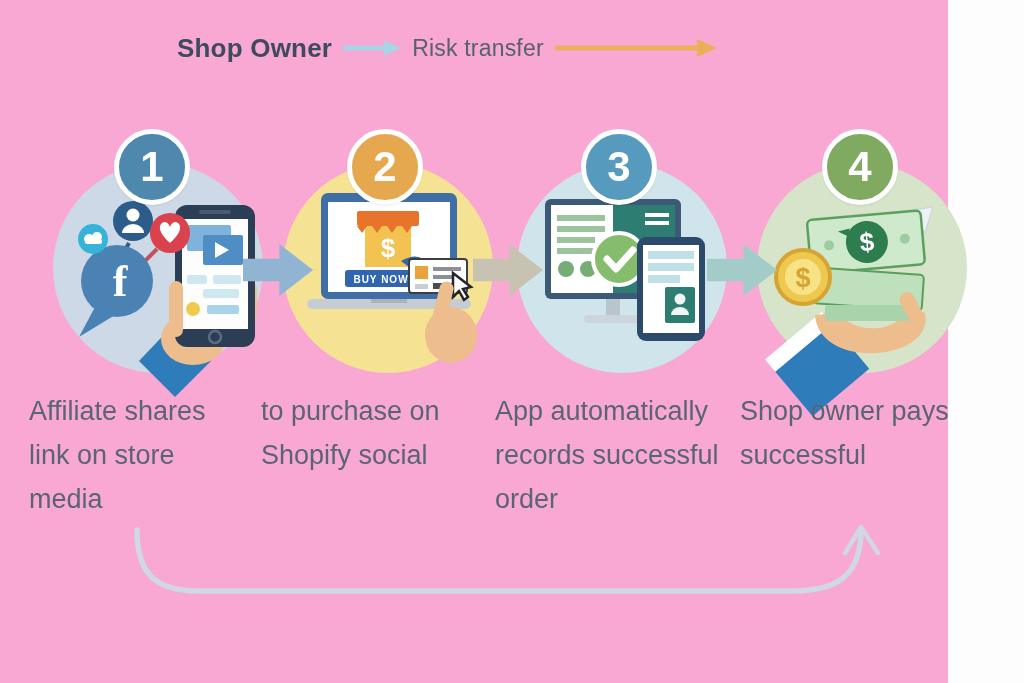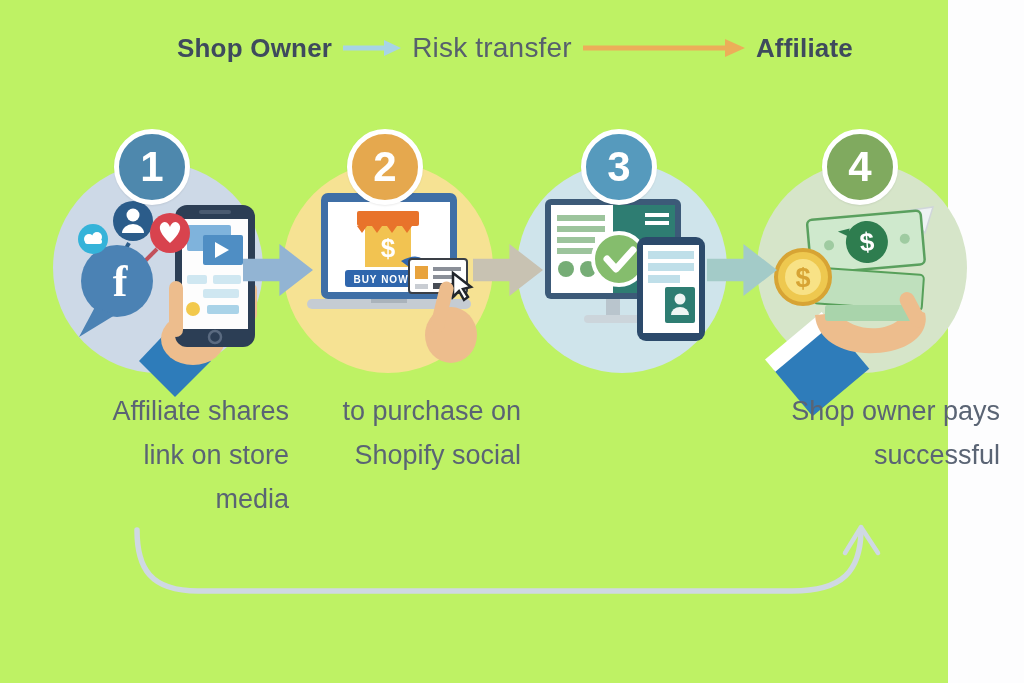--- a/index.html
+++ b/index.html
@@ -1,44 +1,44 @@
 <!DOCTYPE html>
 <html><head>
 <meta charset="utf-8">
 <style>
   * { margin:0; padding:0; box-sizing:border-box; }
   html,body { width:1024px; height:683px; }
   body { font-family:"Liberation Sans", sans-serif; background:#fdfdfe; overflow:hidden; }
-  .canvas { position:relative; width:948px; height:683px; background:#bef264; }
+  .canvas { position:relative; width:948px; height:683px; background:#f9a8d4; }
 
   
   .header { position:absolute; left:177px; top:30px; height:36px; display:flex; align-items:center; gap:11px; }
   .h-label { color:#3e4a5d; font-size:26px; font-weight:bold; letter-spacing:.2px; white-space:nowrap; }
-  .h-label.mid { color:#57606d; font-size:28px; font-weight:normal; }
+  .h-label.mid { color:#57606d; font-size:23px; font-weight:normal; }
 
   
   .step-circle { position:absolute; width:210px; height:210px; border-radius:50%; top:163px; }
   .step-circle.c1 { left:53px; } .step-circle.c2 { left:283px; }
   .step-circle.c3 { left:517px; } .step-circle.c4 { left:757px; }
   .illo { position:absolute; left:0; top:0; overflow:visible; }
 
   
   .badge { position:absolute; top:129px; width:76px; height:76px; border-radius:50%;
            border:5px solid #ffffff; display:flex; align-items:center; justify-content:center;
            box-shadow:0 1px 2px rgba(0,0,0,.08); }
   .badge.b1 { left:114px; } .badge.b2 { left:347px; } .badge.b3 { left:581px; } .badge.b4 { left:822px; }
   .badge span { color:#ffffff; font-size:42px; font-weight:bold; line-height:1; }
 
   
   .flow-arrow { position:absolute; top:239px; width:70px; height:62px;
                 clip-path:polygon(0 32%, 52% 32%, 52% 8%, 100% 50%, 52% 92%, 52% 68%, 0 68%); }
   .flow-arrow.f1 { left:243px; } .flow-arrow.f2 { left:473px; } .flow-arrow.f3 { left:707px; }
 
   
-  .caption { position:absolute; top:389px; width:260px; text-align:right;
+  .caption { position:absolute; top:389px; width:260px; text-align:left;
              color:#5a6474; font-size:27px; line-height:44px; }
   .caption.t1 { left:29px; } .caption.t2 { left:261px; }
   .caption.t3 { left:495px; } .caption.t4 { left:740px; }
 
   .loop-arrow { position:absolute; left:0; top:0; pointer-events:none; }
 </style>
 </head>
 <body>
 
 <div class="canvas">
@@ -47,21 +47,20 @@
     <span class="h-label">Shop Owner</span>
     <svg width="58" height="18">
       <line x1="0" y1="9" x2="42" y2="9" stroke="#a7d4e6" stroke-width="5"></line>
       <polygon points="41,1 58,9 41,17" fill="#a7d4e6"></polygon>
     </svg>
     <span class="h-label mid">Risk transfer</span>
     <svg width="162" height="20">
       <line x1="0" y1="10" x2="143" y2="10" stroke="#ecae59" stroke-width="5"></line>
       <polygon points="142,1 162,10 142,19" fill="#ecae59"></polygon>
     </svg>
-    <span class="h-label">Affiliate</span>
   </div>
 
   <div class="step-circle c1" style="background: rgb(205, 217, 231);">
     <svg class="illo" width="210" height="235" viewBox="0 0 210 235">
 
       <polygon points="86,198 122,160 158,198 122,234" fill="#2e7cba"></polygon>
       <ellipse cx="140" cy="176" rx="32" ry="26" fill="#edbd8d"></ellipse>
       <rect x="186" y="118" width="18" height="42" rx="9" fill="#edbd8d"></rect>
 
       <g>
@@ -244,20 +243,25 @@
 
   <div class="caption t1">
     <div>Affiliate shares</div>
     <div>link on store</div>
     <div>media</div>
   </div>
   <div class="caption t2">
     <div>to purchase on</div>
     <div>Shopify social</div>
   </div>
+  <div class="caption t3">
+    <div>App automatically</div>
+    <div>records successful</div>
+    <div>order</div>
+  </div>
   <div class="caption t4">
     <div>Shop owner pays</div>
     <div>successful</div>
   </div>
 
   <svg class="loop-arrow" width="1024" height="683" viewBox="0 0 1024 683">
     <path d="M 137 530 C 137 568, 150 591, 198 591 L 792 591 C 844 591, 860 570, 861 532" fill="none" stroke="#cfd8e3" stroke-width="5.5" stroke-linecap="round"></path>
     <path d="M 845 553 L 861 527 L 878 553" fill="none" stroke="#cfd8e3" stroke-width="4.5" stroke-linecap="round" stroke-linejoin="round"></path>
   </svg>
 

